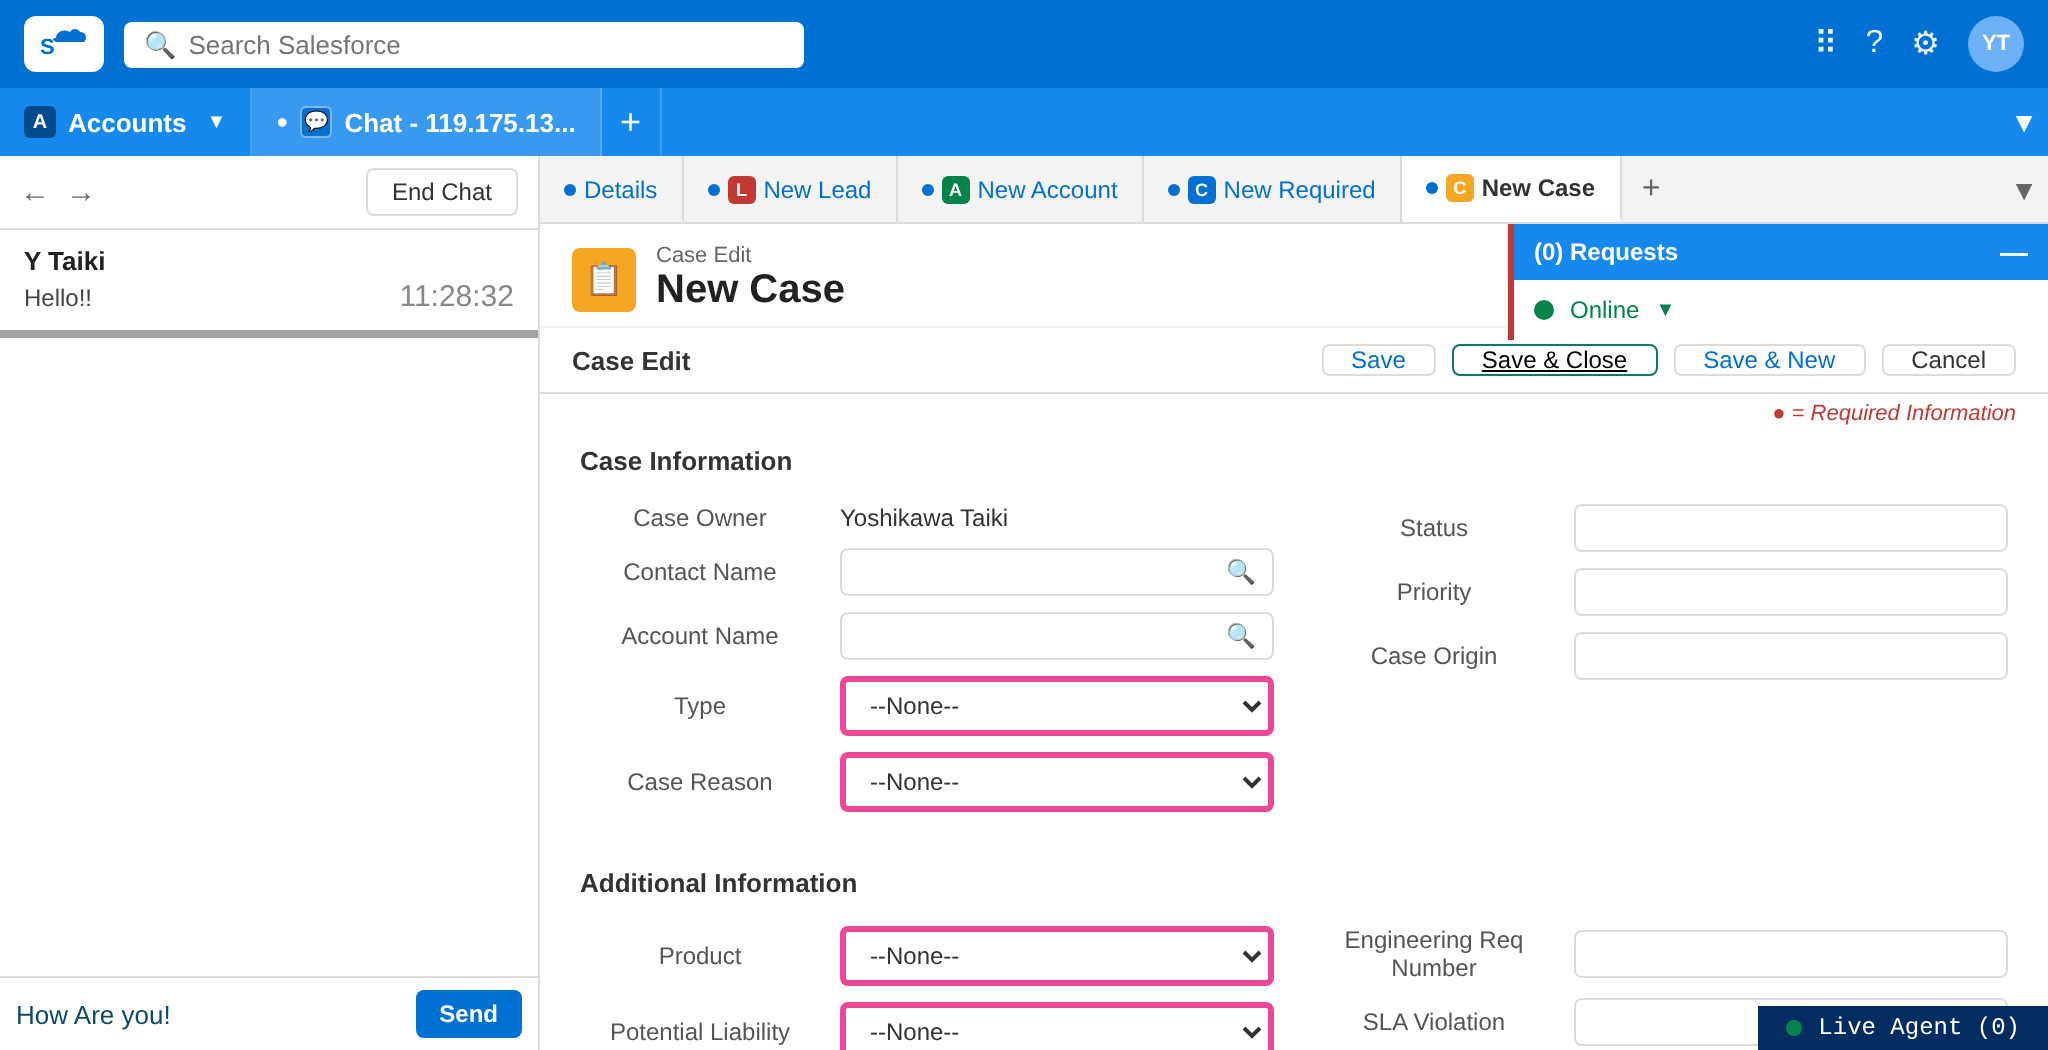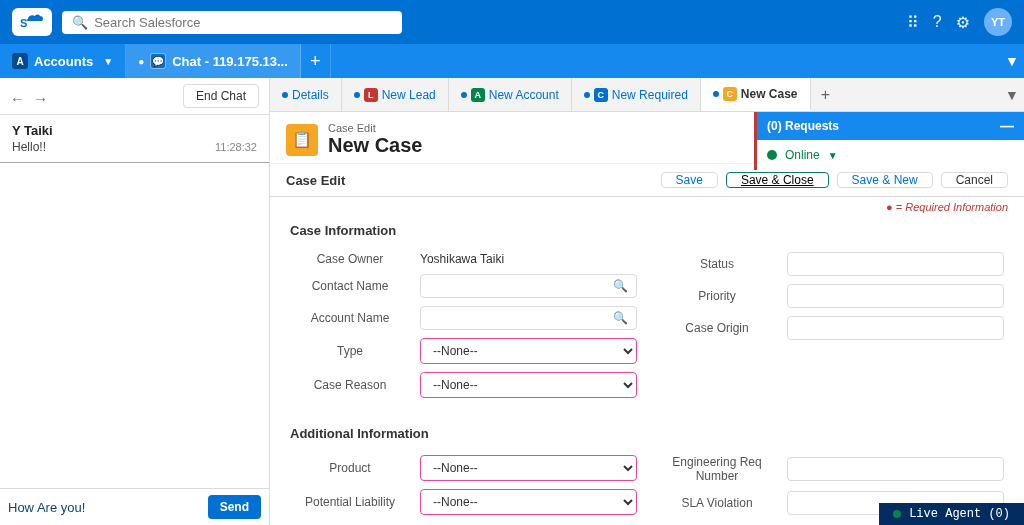--- a/index.html
+++ b/index.html
@@ -120,26 +120,26 @@
       border: 1px solid #dddbda;
       border-radius: 4px;
       padding: 4px 12px;
       font-size: 12px;
       cursor: pointer;
       color: #333;
       font-weight: 500;
     }
     .chat-contact {
       padding: 8px 12px;
-      border-bottom: 1px solid #a3a3a3;
+      border-bottom: 4px solid #a3a3a3;
     }
     .chat-contact-name { font-weight: 700; font-size: 13px; color: #222; margin-bottom: 2px; }
     .chat-message-row { display: flex; justify-content: space-between; align-items: center; }
     .chat-message-text { font-size: 12px; color: #444; }
-    .chat-message-time { font-size: 11px; color: #888; }
+    .chat-message-time { font-size: 15px; color: #888; }
     .chat-input-area {
       margin-top: auto;
       border-top: 1px solid #dddbda;
       display: flex;
       align-items: center;
       padding: 6px 8px;
       gap: 6px;
     }
     .chat-input {
       flex: 1;
@@ -298,21 +298,21 @@
       border-radius: 4px;
       padding: 4px 8px;
       font-size: 12px;
       display: flex;
       align-items: center;
       justify-content: space-between;
       background: white;
     }
     .form-select {
       flex: 1;
-      border: 1px solid #ec4899;
+      border: 3px solid #ec4899;
       border-radius: 4px;
       padding: 4px 8px;
       font-size: 12px;
       outline: none;
       background: white;
       color: #333;
     }
     .req-info {
       font-size: 11px; color: #c23934; font-style: italic;
       text-align: right; padding: 4px 16px 0;

